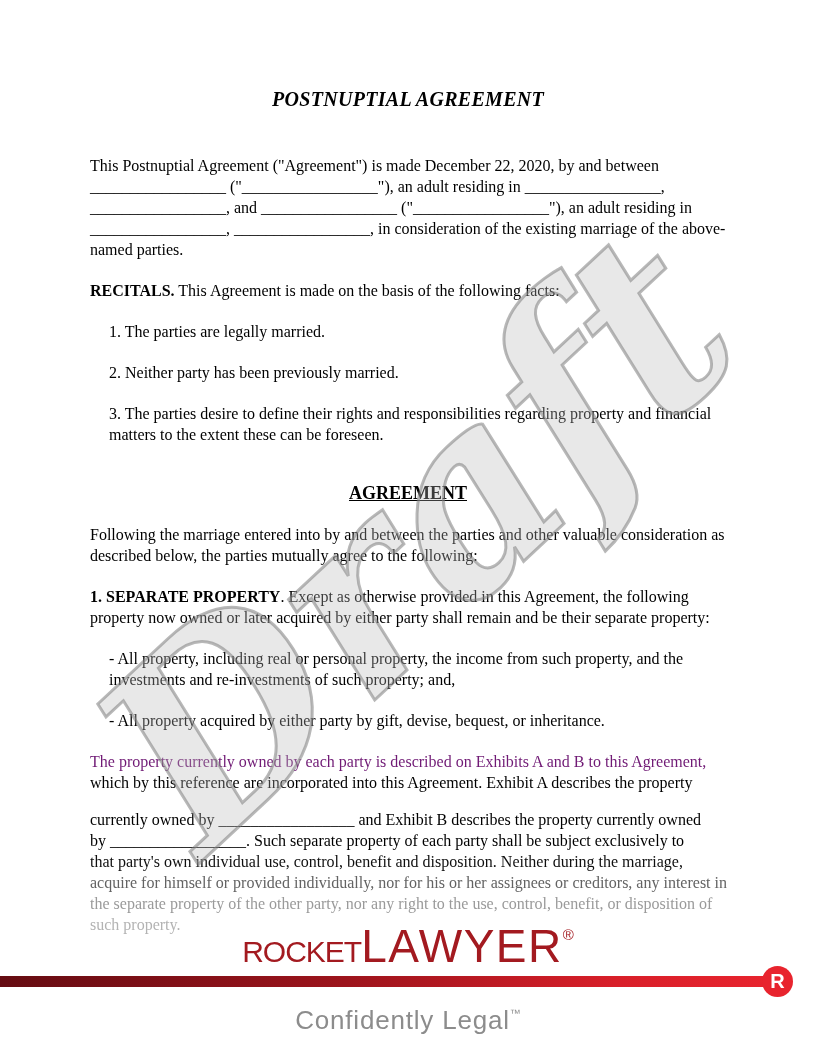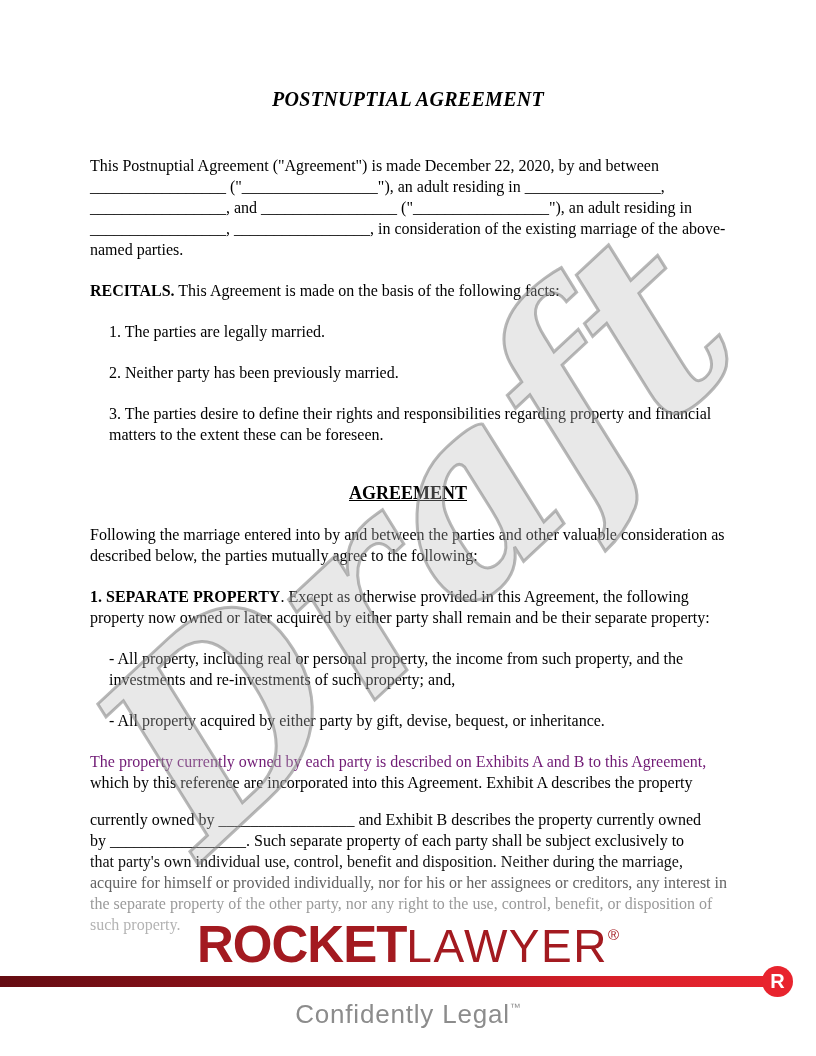--- a/index.html
+++ b/index.html
@@ -70,22 +70,22 @@
     left: 0;
     width: 816px;
     top: 912px;
     text-align: center;
     font-family: "Liberation Sans", sans-serif;
     line-height: 46px;
     white-space: nowrap;
     z-index: 8;
   }
   .logo-rocket {
-    font-size: 51px;
-    font-weight: bold;
+    font-size: 30px;
+    font-weight: normal;
     letter-spacing: -1px;
     text-align: right;
   }
   .logo-lawyer {
     font-size: 46px;
     font-weight: 300;
     letter-spacing: 1.5px;
   }
   .logo-reg {
     font-size: 15px;
@@ -118,21 +118,21 @@
   }
   .tagline {
     position: absolute;
     left: 0;
     width: 816px;
     top: 991px;
     text-align: center;
     font-family: "Liberation Sans", sans-serif;
     font-size: 26px;
     letter-spacing: 0.8px;
-    line-height: 32px;
+    line-height: 45px;
     z-index: 8;
   }
   .tagline sup {
     font-size: 11px;
     vertical-align: 12px;
     letter-spacing: 0;
   }
 </style>
 </head>
 <body>

